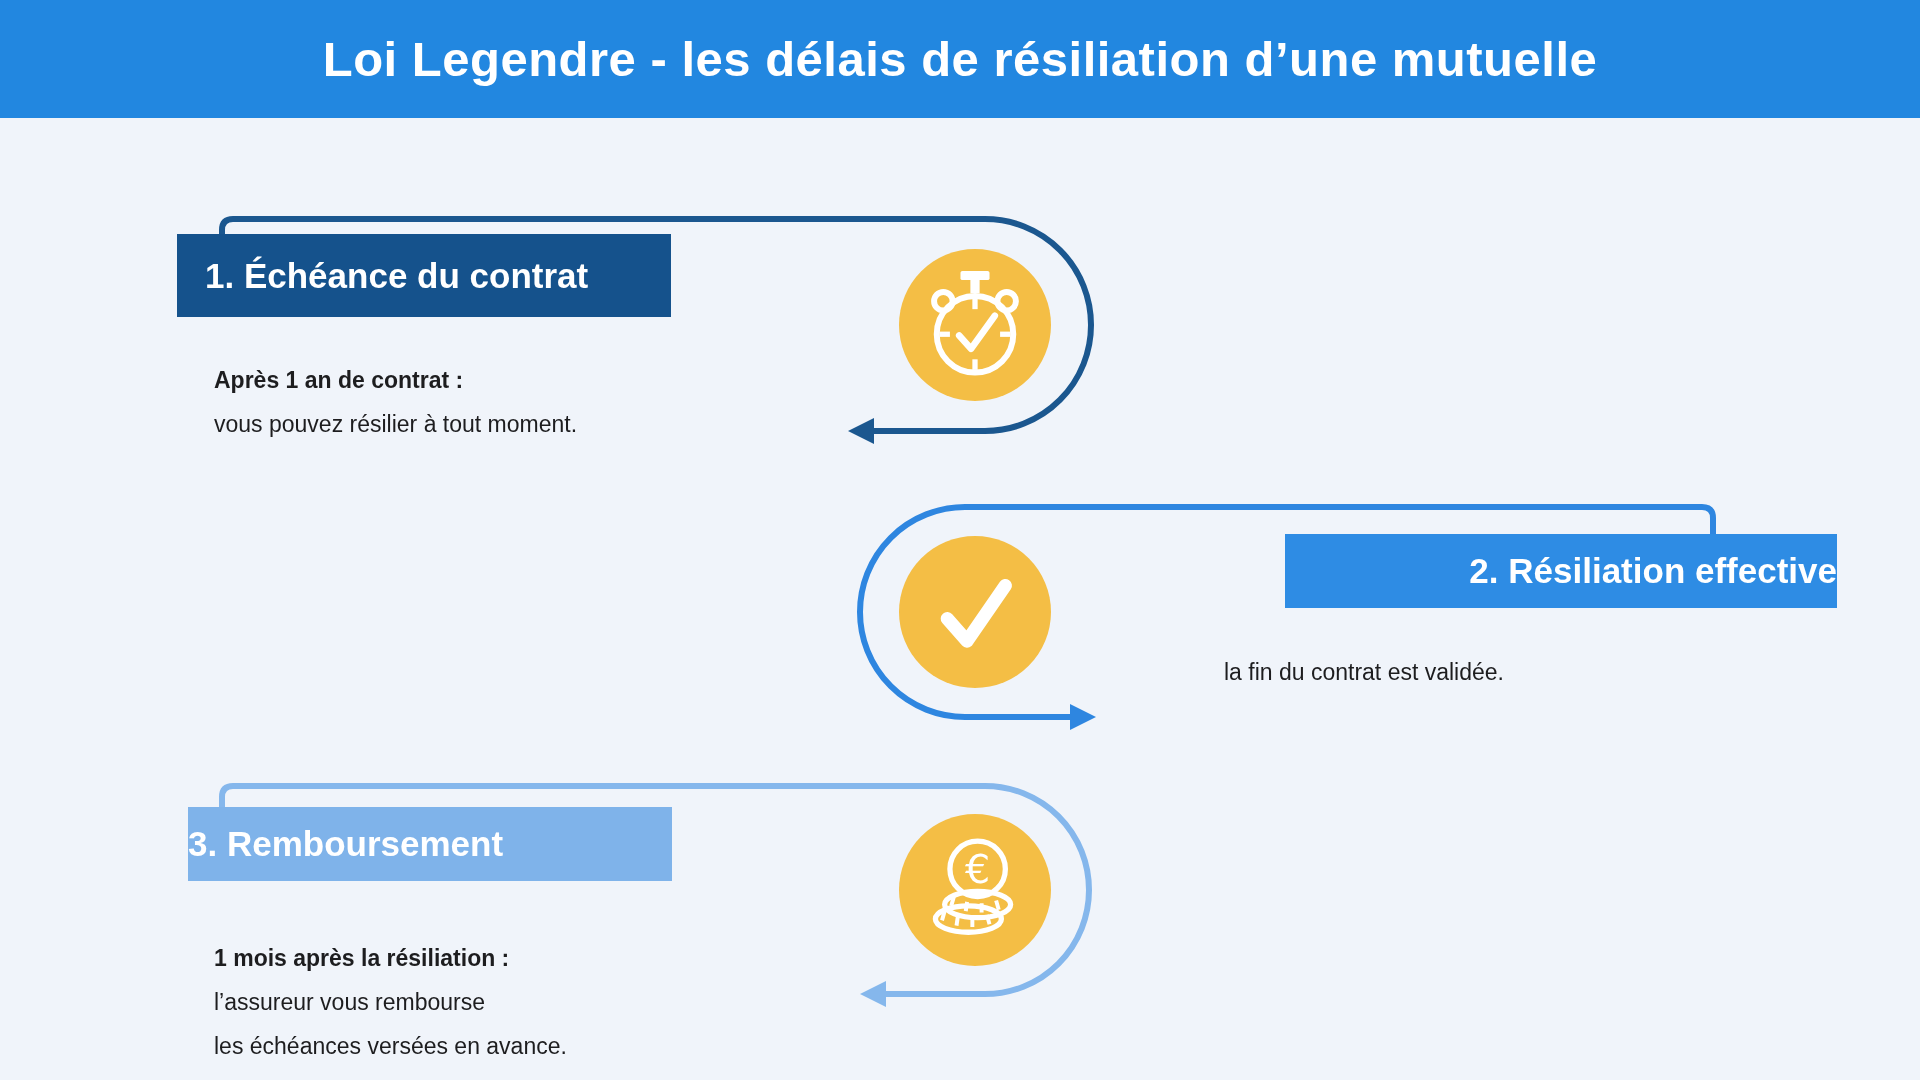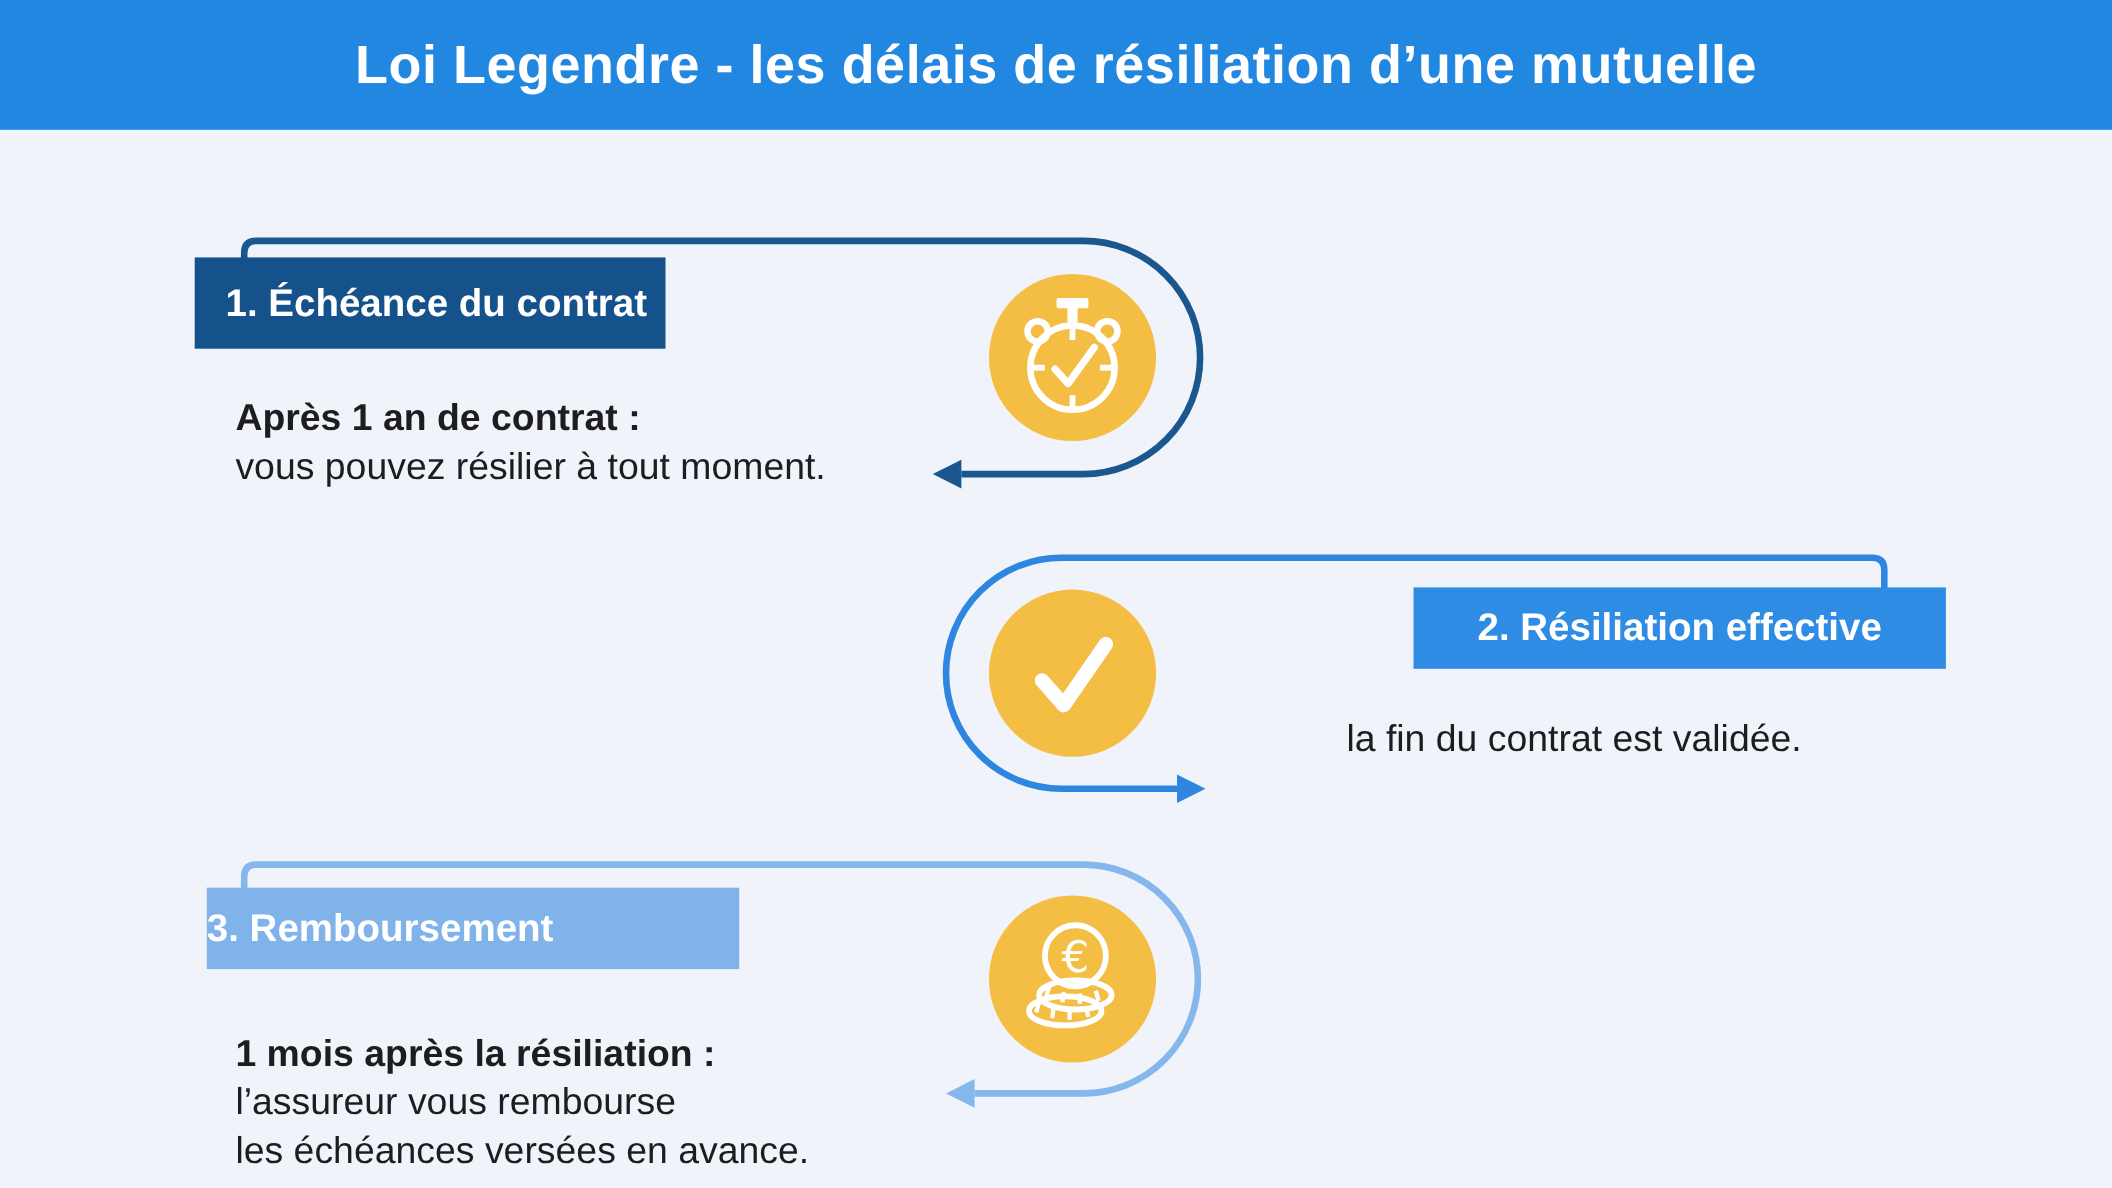--- a/index.html
+++ b/index.html
@@ -35,36 +35,36 @@
   .c1{stroke:var(--step1-line);}
   .c2{stroke:var(--step2-line);}
   .c3{stroke:var(--step3-line);}
   .a1{fill:var(--step1-line);}
   .a2{fill:var(--step2-line);}
   .a3{fill:var(--step3-line);}
   .badge{
     position:absolute;display:flex;align-items:center;
     color:var(--badge-text);font-weight:700;font-size:35px;
   }
-  .badge1{left:177px;top:234px;width:428px;height:83px;background:var(--step1-badge);padding-left:28px;}
-  .badge2{left:1285px;top:534px;width:484px;height:74px;background:var(--step2-badge);justify-content:center;}
+  .badge1{left:177px;top:234px;width:494px;height:83px;background:var(--step1-badge);padding-left:28px;}
+  .badge2{left:1285px;top:534px;width:552px;height:74px;background:var(--step2-badge);justify-content:flex-end;}
   .badge3{left:188px;top:807px;width:484px;height:74px;background:var(--step3-badge);}
   .icon-circle{
     position:absolute;width:152px;height:152px;border-radius:50%;
     background:var(--icon-circle);
     display:flex;align-items:center;justify-content:center;
   }
   .circle1{left:899px;top:249px;}
   .circle2{left:899px;top:536px;}
   .circle3{left:899px;top:814px;}
   .icon-circle svg{width:132px;height:132px;}
   .ic{stroke:#fff;fill:none;stroke-width:4.5;}
   .body{
     position:absolute;color:var(--body-text);
-    font-size:34px;line-height:44px;
+    font-size:23px;line-height:44px;
   }
   .body p{margin:0;}
   .body .b{font-weight:700;}
   .text1{left:214px;top:358px;}
   .text2{left:1224px;top:650px;}
   .text3{left:214px;top:936px;}
 </style>
 </head>
 <body>
 

